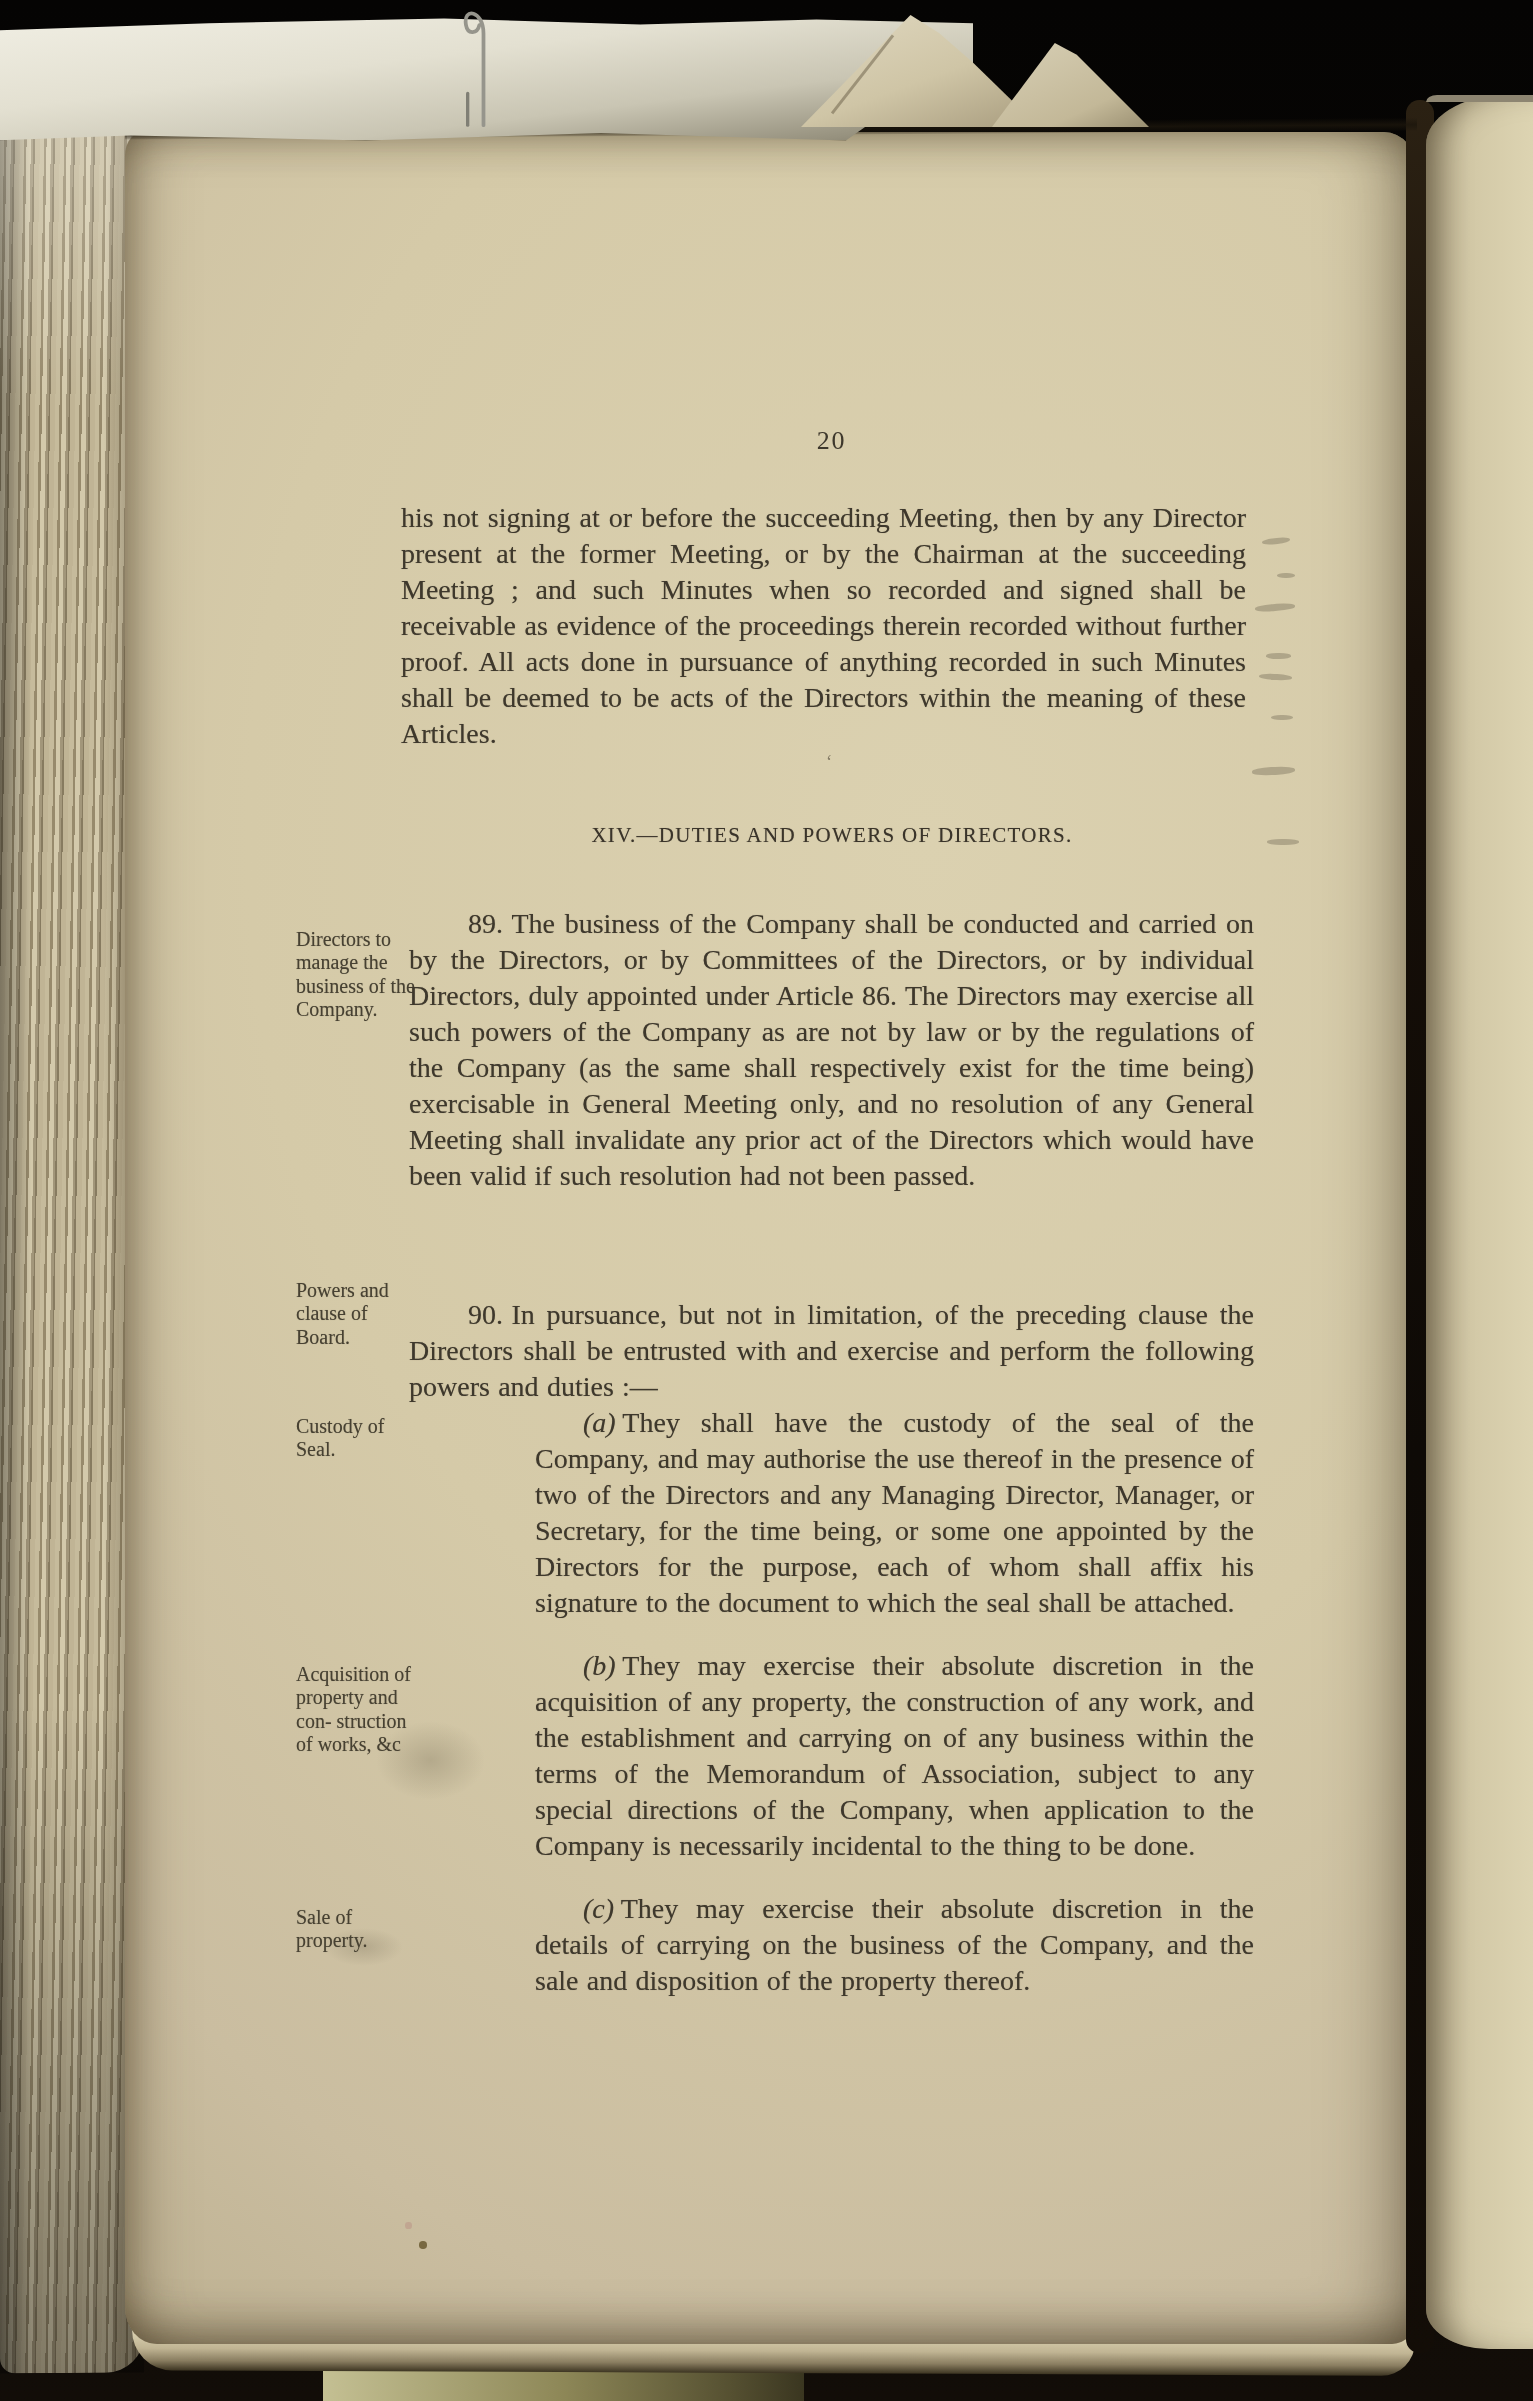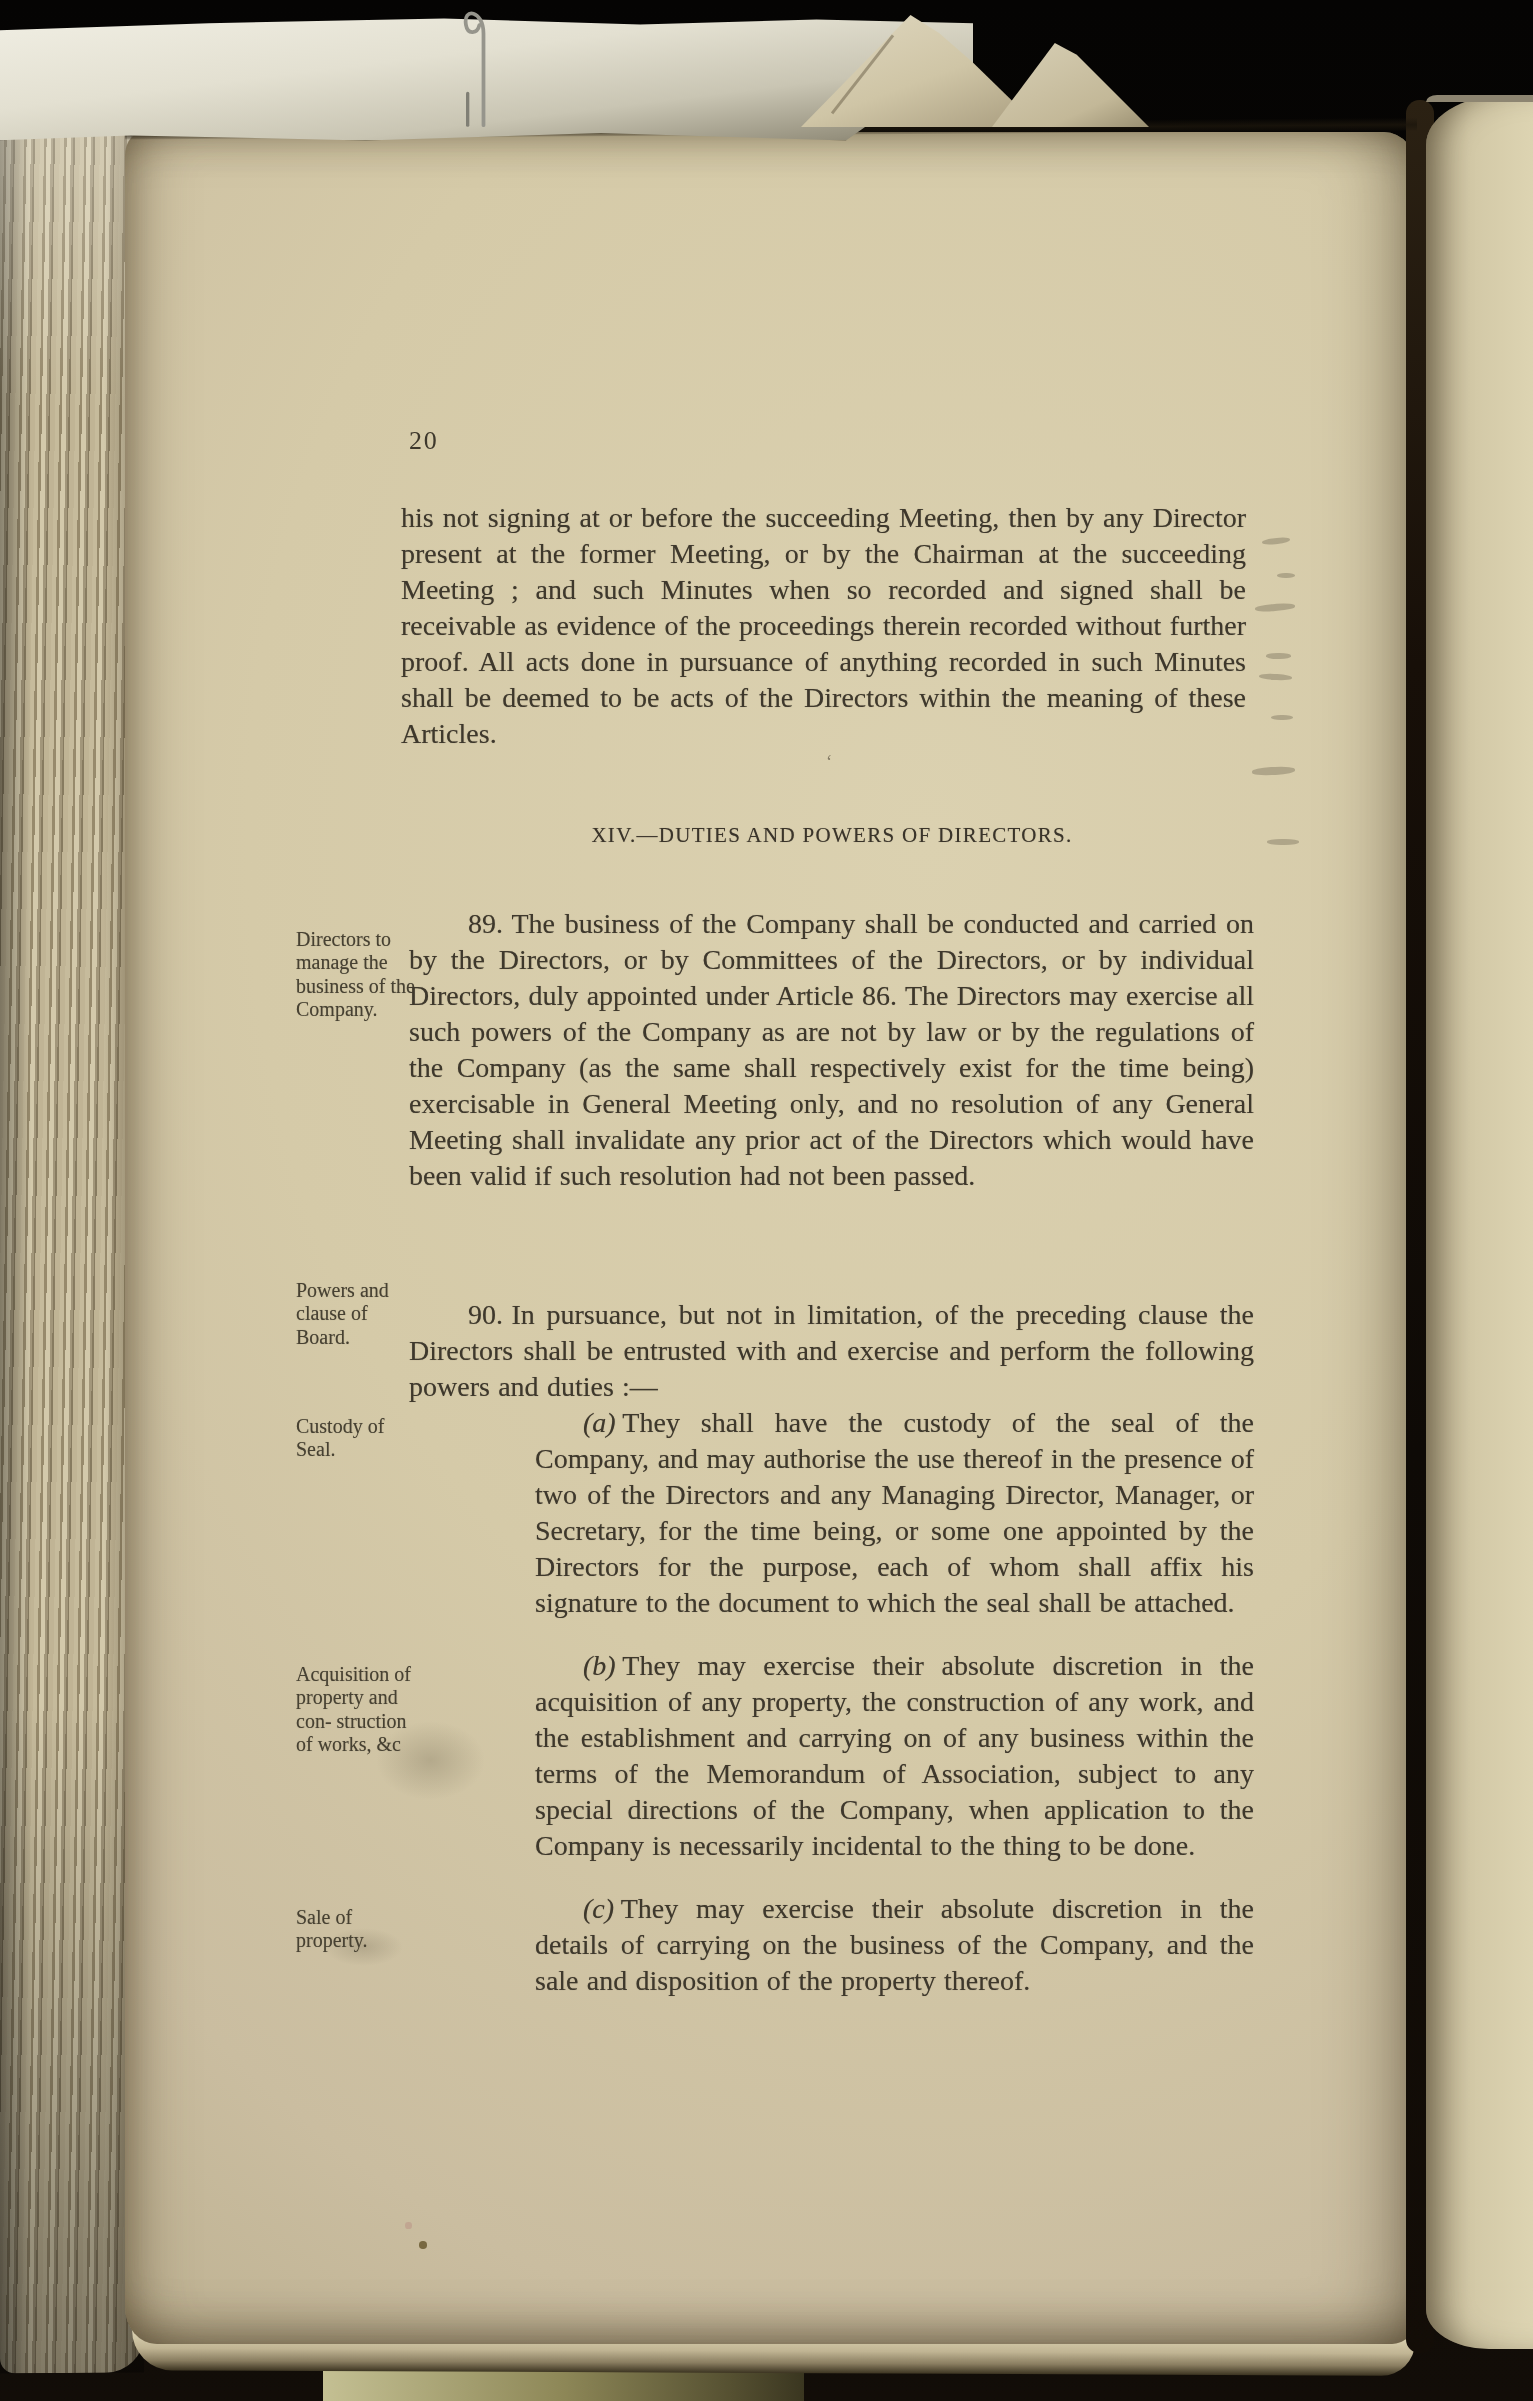--- a/index.html
+++ b/index.html
@@ -31,21 +31,21 @@
     border-radius:18.4px 33px 25px 32px / 23.4px 38px 28.4px 37px;
     box-shadow:inset -46px -4.2px 75px -29px rgba(52,40,20,.5),
                inset 38px 0 59px -29px rgba(84,70,44,.55),
                inset 0 -29px 50px -25px rgba(52,40,20,.55),
                inset 0 23.4px 42px -23.4px rgba(52,40,20,.4);}
   .page-top-shadow{position:absolute;left:125px;top:122px;width:1292px;height:13.4px;z-index:3;
     background:linear-gradient(180deg,rgba(28,22,12,0) 0%,rgba(28,22,12,.8) 55%,rgba(28,22,12,.15) 100%);
     transform:rotate(-.4deg);}
 
   
-  .page-number{position:absolute;left:284px;top:294px;width:845px;text-align:left;
+  .page-number{position:absolute;left:284px;top:294px;width:845px;text-align:center;
     font-size:26px;letter-spacing:1.7px;color:#3e382c;}
   .body-text{position:absolute;margin:0;font-size:28px;line-height:36px;color:#3e382c;
     text-align:justify;word-spacing:1.3px;text-shadow:0 0 0.8px rgba(62,56,44,.45);}
   .cont{left:276px;top:368px;width:845px;}
   .heading{position:absolute;left:201px;top:691px;width:1012px;margin:0;text-align:center;
     font-size:21px;font-weight:normal;letter-spacing:1.3px;color:#3a342a;
     text-shadow:0 0 0.8px rgba(58,52,42,.45);}
   .a89{left:284px;top:774px;width:845px;text-indent:59px;}
   .a90{left:284px;top:1165px;width:845px;text-indent:59px;}
   .sub{left:410px;top:0;width:719px;text-indent:48px;}

